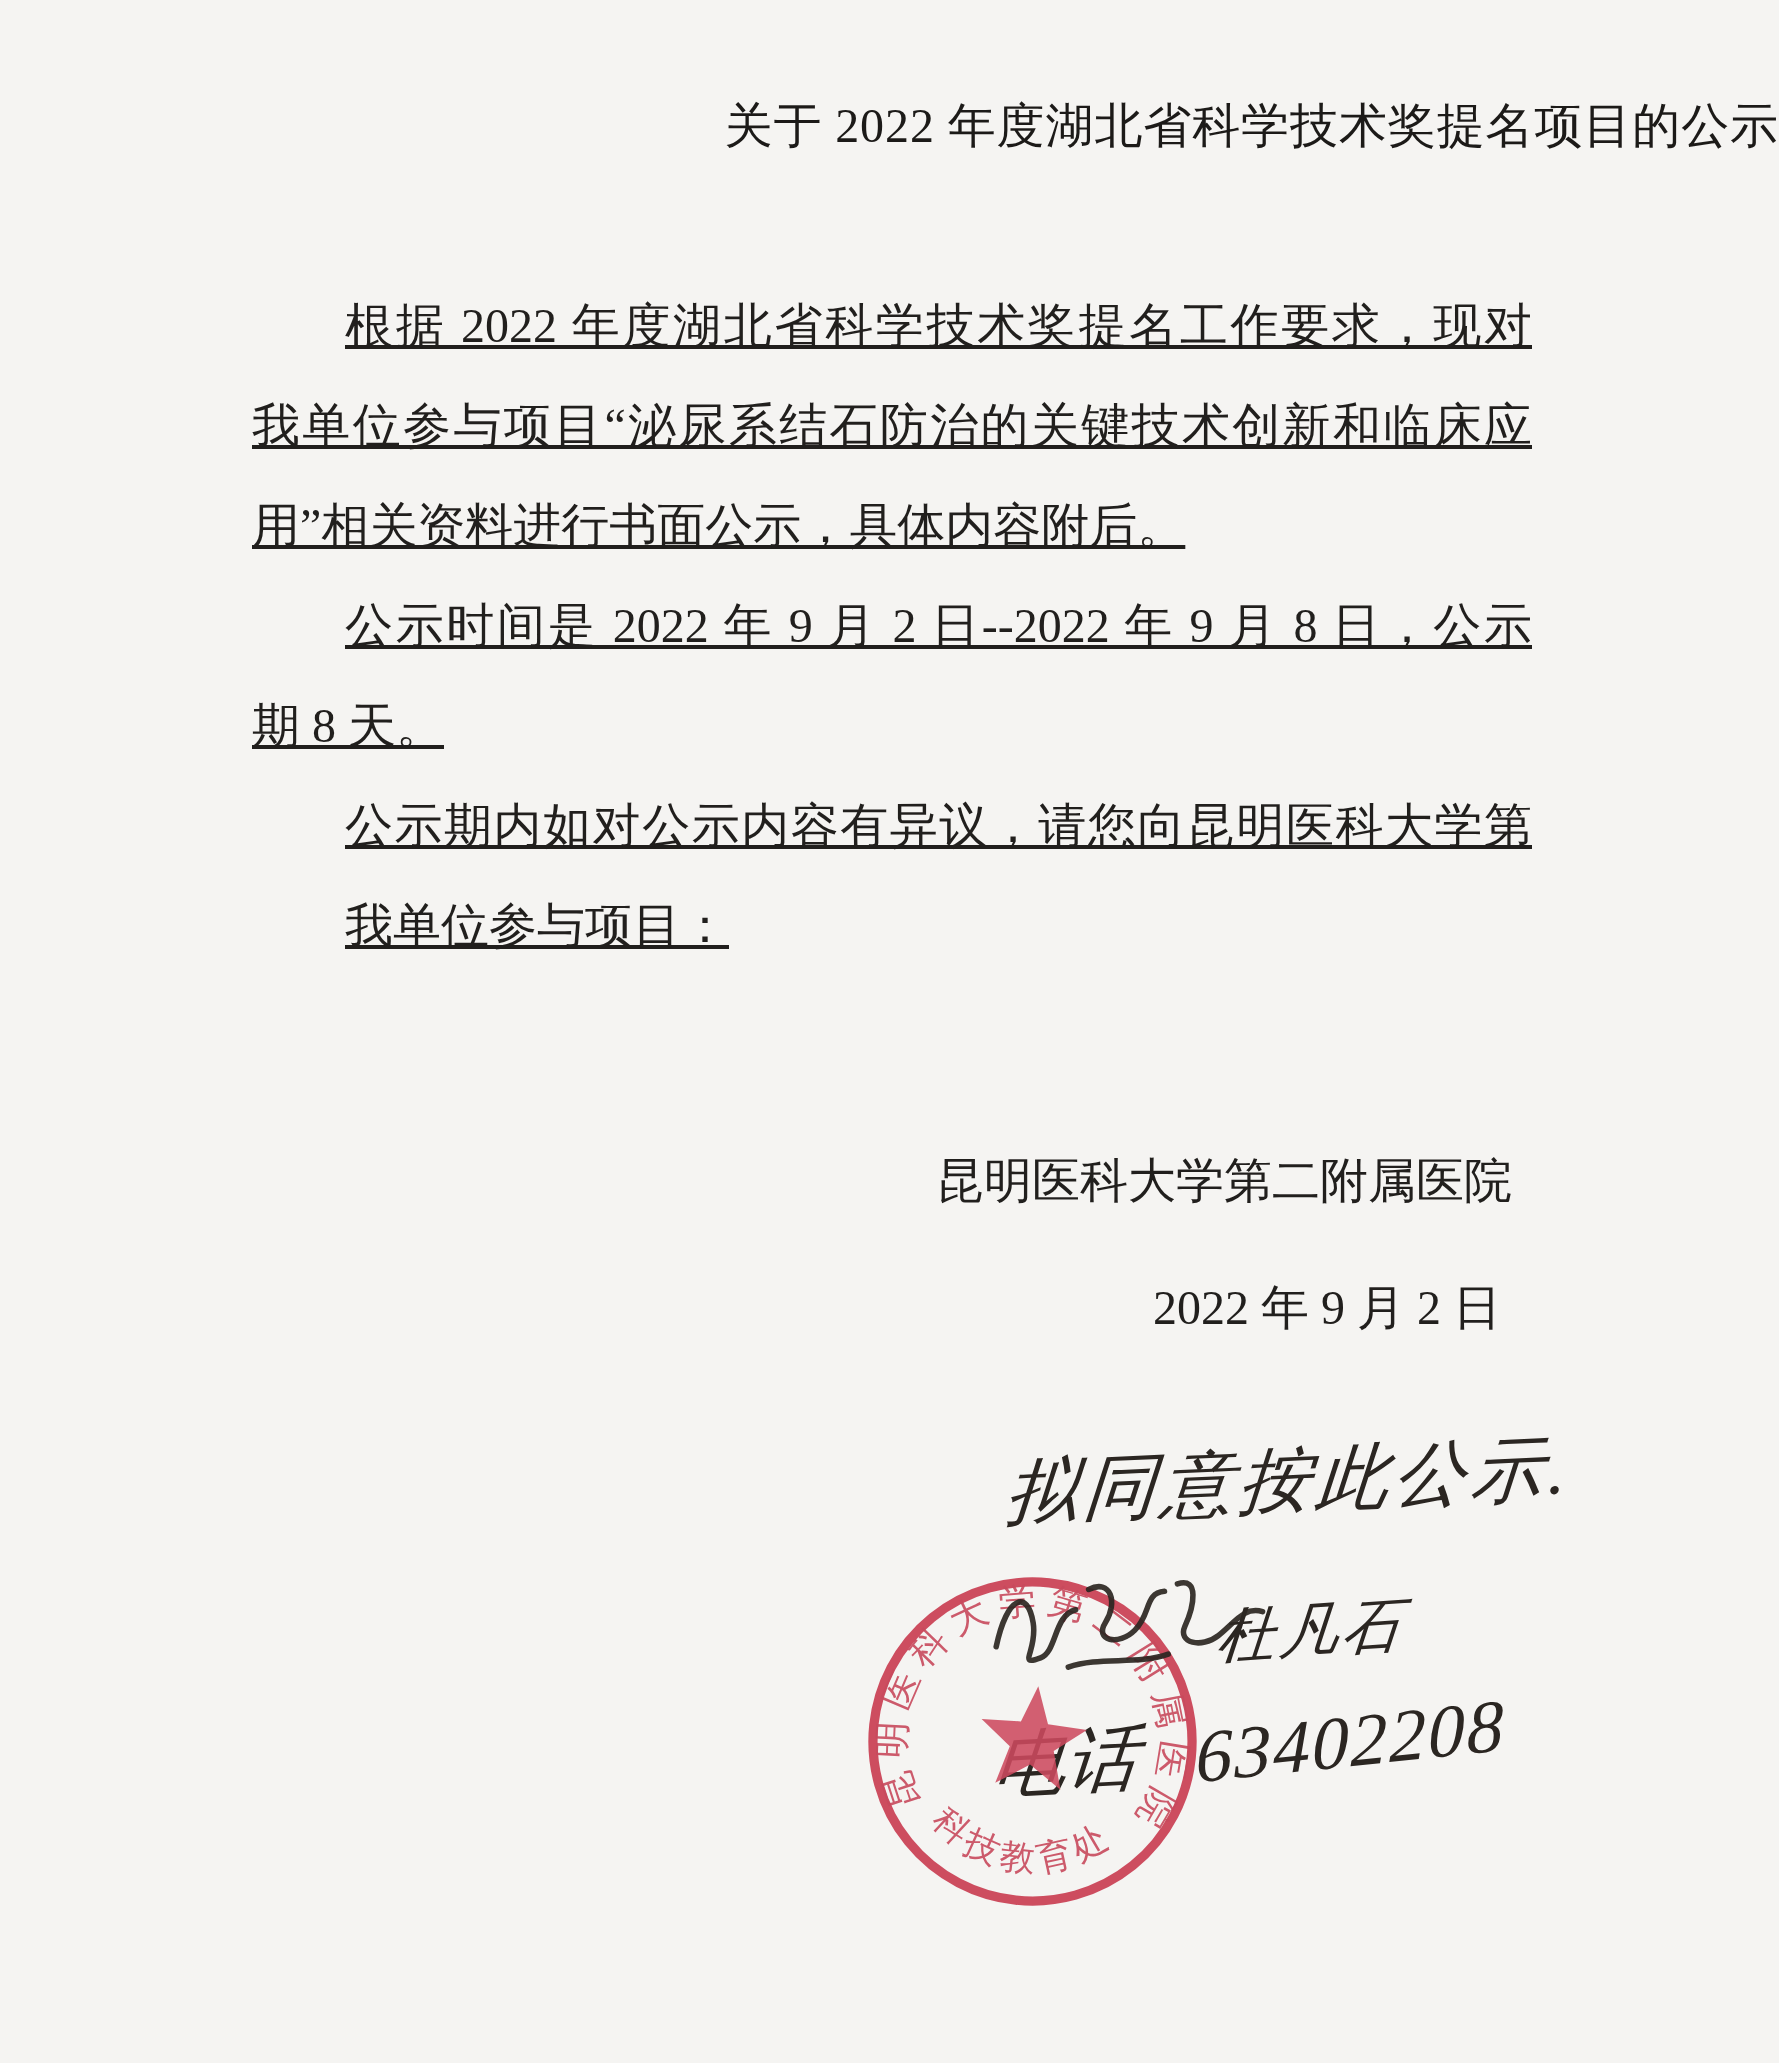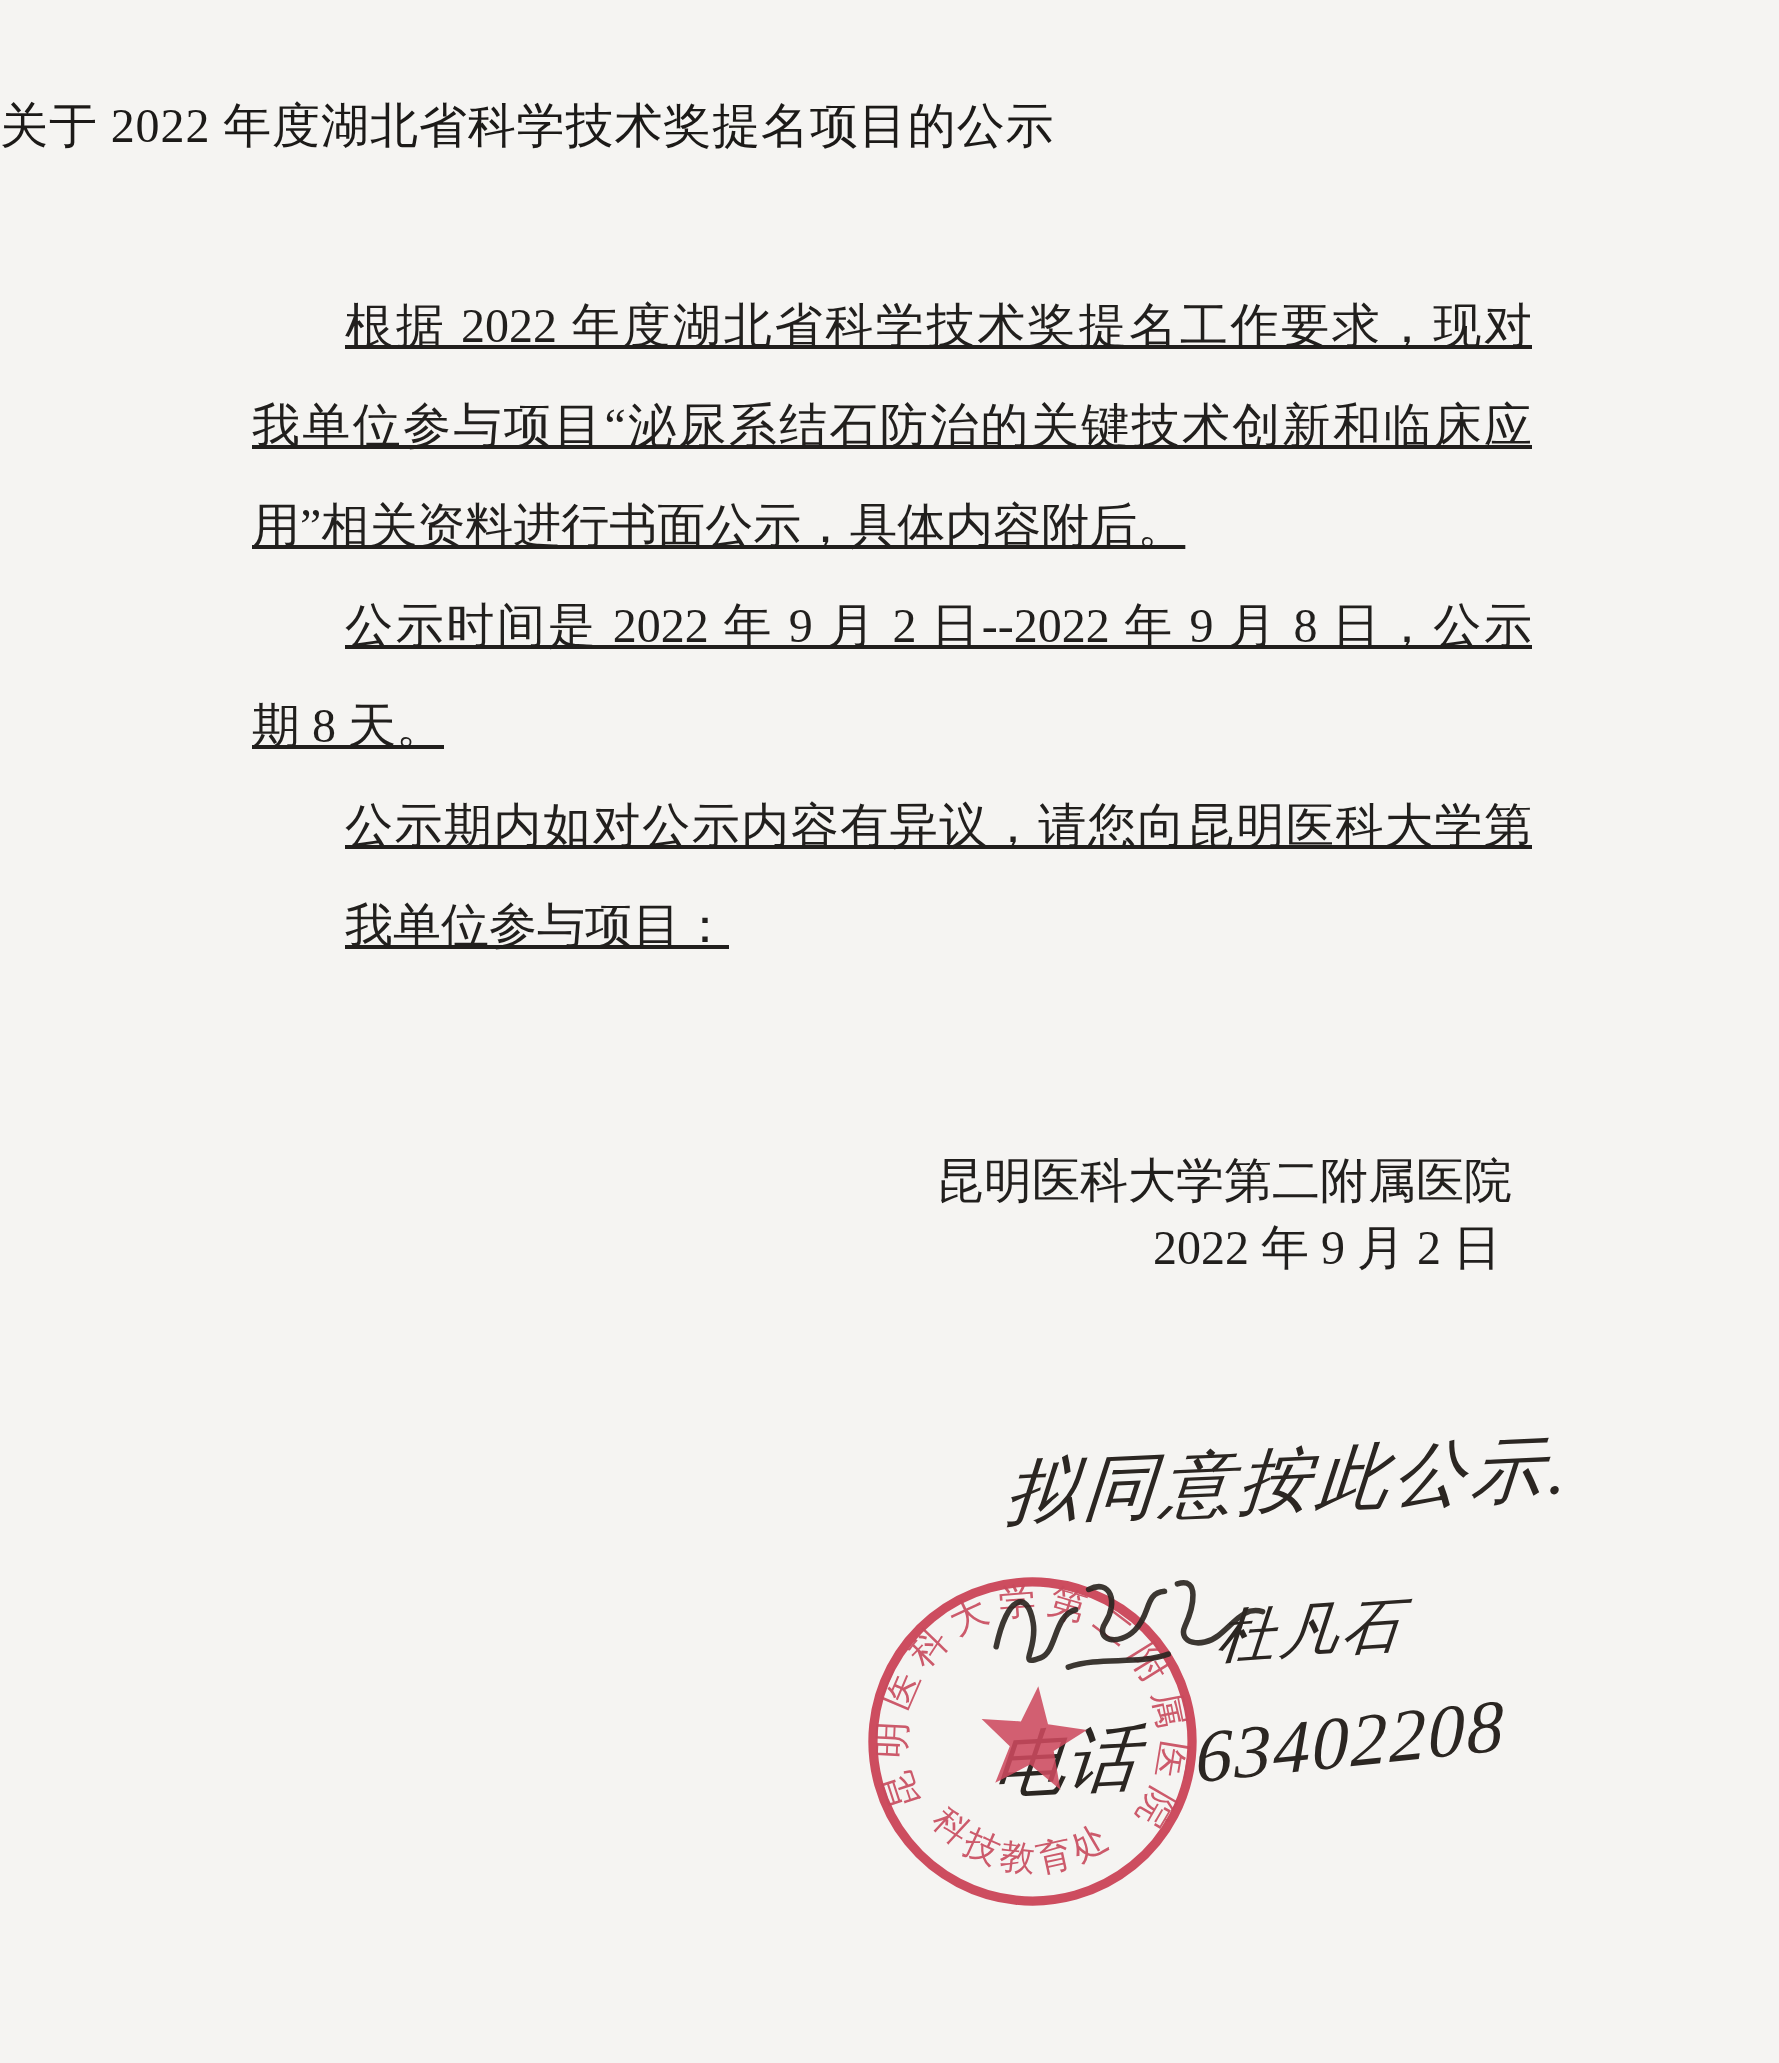--- a/index.html
+++ b/index.html
@@ -6,40 +6,40 @@
   .page{
     position:relative;
     width:1779px;height:2064px;
     background:#f5f4f2;
     overflow:hidden;
     font-family:"Liberation Serif","DejaVu Serif",serif;
     color:#1f1d1b;
   }
   .doc-title{
     position:absolute;top:93px;left:0;width:100%;
-    text-align:left;font-size:48px;line-height:65px;
+    text-align:right;font-size:48px;line-height:65px;
     letter-spacing:0.9px;color:#1c1a18;
   }
   .body-block{
     position:absolute;top:276px;left:252px;width:1280px;
     font-size:48px;line-height:100px;color:#211f1d;text-decoration:underline;
   }
   .line{white-space:nowrap;}
   .line.indent{text-indent:93px;}
   .line.fill{
     white-space:normal;
     text-align:justify;
     text-align-last:justify;
   }
   .sig-org{
     position:absolute;top:1153px;left:0;right:267px;
     text-align:right;font-size:48px;line-height:56px;color:#211f1d;
   }
   .sig-date{
-    position:absolute;top:1220px;left:0;right:278px;
+    position:absolute;top:1280px;left:0;right:278px;
     text-align:right;font-size:48px;line-height:56px;color:#211f1d;
   }
   .hand{
     position:absolute;
     color:#2b2622;
     font-style:italic;
     white-space:nowrap;
   }
   .hand.approval{
     left:1006px;top:1433px;font-size:72px;

